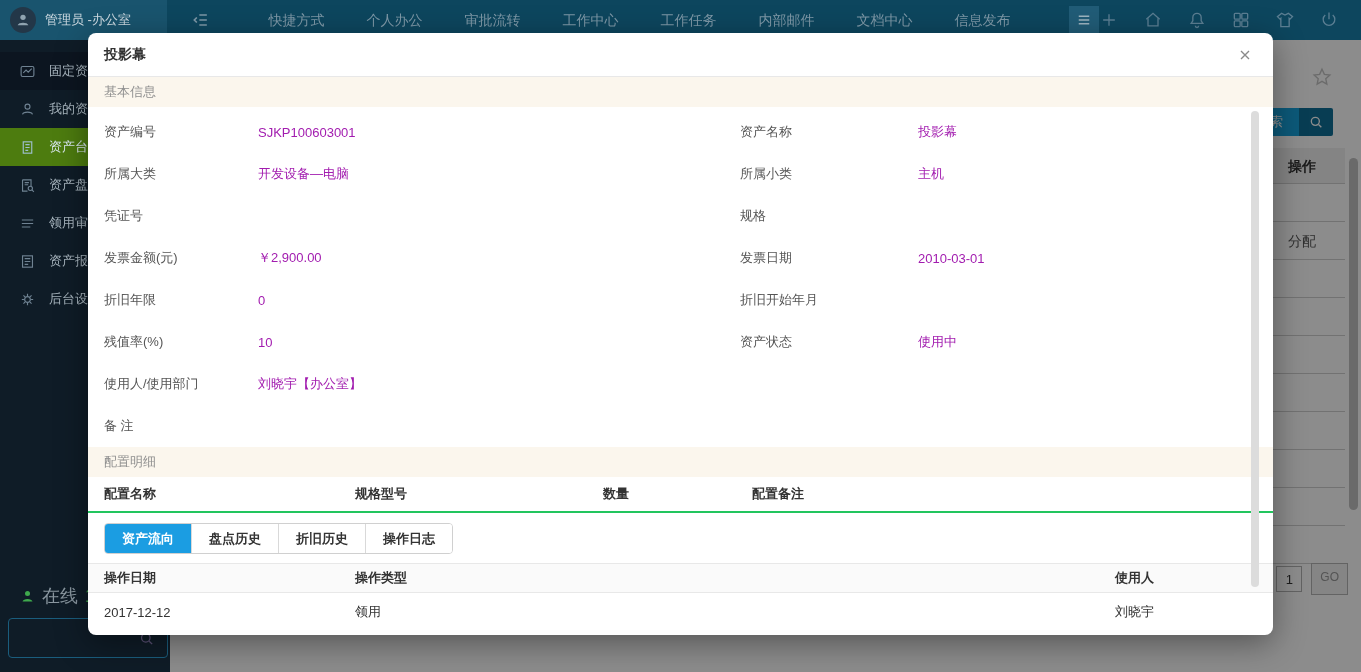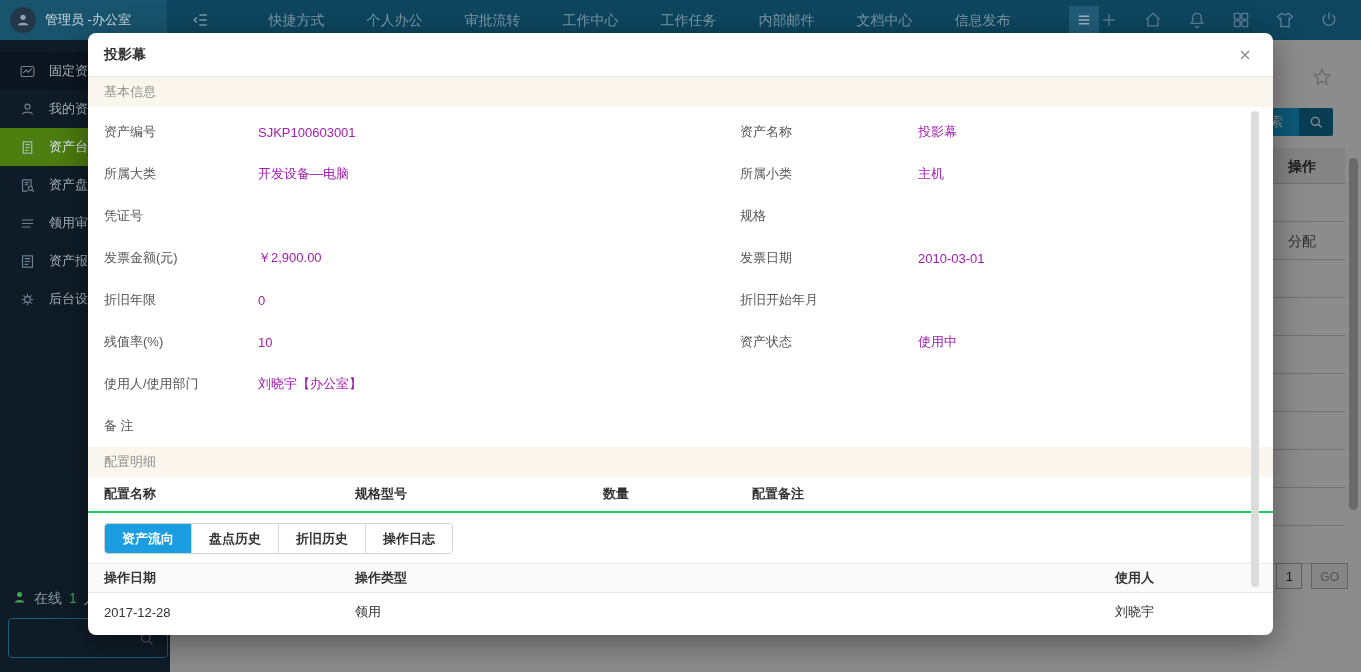--- a/index.html
+++ b/index.html
@@ -19,40 +19,40 @@
   .top-icons span { cursor:pointer; }
 
   
   .sidebar { position:absolute; top:40px; left:0; bottom:0; width:170px; background:#0f1c27; z-index:10; }
   .side-list { padding-top:12px; }
   .side-item { height:38px; display:flex; align-items:center; gap:13px; padding-left:19px; color:#a7b4bd; font-size:13px; cursor:pointer; white-space:nowrap; }
   .side-item .sicon { color:#6f8292; }
   .side-item.first { background:#0c1520; }
   .side-item.active { background:#4d7c0f; color:#d9e7ef; }
   .side-item.active .sicon { color:#9fc0d0; }
-  .online-row { position:absolute; left:12px; bottom:64px; display:flex; gap:7px; font-size:14px; color:#8a97a0; }
+  .online-row { position:absolute; left:20px; bottom:64px; display:flex; align-items:center; gap:7px; font-size:18px; color:#8a97a0; }
   .online-row .green { color:#3fa94d; }
   .side-search { position:absolute; left:8px; bottom:14px; width:160px; height:40px; border:1px solid #1a5d7d; border-radius:4px; background:transparent; display:flex; align-items:center; justify-content:flex-end; padding-right:12px; color:#5d5378; cursor:text; }
 
   
   .content { position:absolute; left:170px; top:40px; right:0; bottom:0; background:#fff; z-index:1; overflow:hidden; }
   .fav-star { position:absolute; top:26px; right:28px; color:#c4c4c4; cursor:pointer; }
   .bg-search { position:absolute; top:68px; right:28px; display:flex; }
   .bg-search .txtbtn { height:28px; line-height:28px; padding:0 16px; background:#17a2dc; color:#fff; font-size:13px; border-radius:2px 0 0 2px; cursor:pointer; }
   .bg-search .magbtn { width:34px; height:28px; background:#0f6f97; color:#fff; display:flex; align-items:center; justify-content:center; border-radius:0 2px 2px 0; cursor:pointer; }
   .bg-table { position:absolute; top:108px; left:0; right:16px; }
   .bg-thead { height:36px; background:#f1f1f1; border-bottom:1px solid #cfcfcf; position:relative; }
   .bg-thead .hcell { position:absolute; left:1118px; top:0; line-height:36px; font-size:14px; font-weight:bold; color:#333; }
   .bg-row { height:38px; border-bottom:1px solid #cfcfcf; position:relative; }
   .bg-row .acell { position:absolute; left:1118px; top:0; line-height:38px; font-size:14px; color:#555; cursor:pointer; }
   .bg-scroll { position:absolute; top:118px; right:3px; width:9px; height:352px; background:#c1c1c1; border-radius:5px; cursor:pointer; }
   .bg-pager { position:absolute; top:523px; right:13px; display:flex; gap:9px; align-items:center; }
   .pg-box { width:26px; height:26px; border:1px solid #b5b5b5; background:#fff; text-align:center; line-height:26px; font-size:13px; color:#333; }
   .pg-part { width:22px; height:26px; border:1px solid #b5b5b5; background:#f5f5f5; }
-  .pg-go { height:26px; padding:0 8px; border:1px solid #b5b5b5; background:#f2f2f2; line-height:26px; font-size:12px; color:#999; cursor:pointer; }
+  .pg-go { height:32px; padding:0 8px; border:1px solid #b5b5b5; background:#f2f2f2; line-height:26px; font-size:12px; color:#999; cursor:pointer; }
   .overlay { position:absolute; inset:0; background:rgba(0,0,0,0.45); z-index:5; }
 
   
   .modal { position:absolute; left:88px; top:33px; width:1185px; height:602px; background:#fff; border-radius:8px; box-shadow:0 8px 32px rgba(0,0,0,0.4); z-index:50; overflow:hidden; }
   .m-head { height:44px; border-bottom:1px solid #e8e8e8; display:flex; align-items:center; padding:0 16px; }
   .m-title { font-size:14px; font-weight:bold; color:#333; }
   .m-close { margin-left:auto; color:#8a8a8a; cursor:pointer; padding:4px; }
   .m-scroll { position:absolute; right:14px; top:78px; width:8px; height:476px; background:#dcdcdc; border-radius:4px; z-index:60; cursor:pointer; }
   .section-bar { height:30px; background:#fbf6ed; display:flex; align-items:center; padding-left:16px; font-size:13px; color:#8f8f8f; }
   .fields { padding-top:4px; }
@@ -392,19 +392,19 @@
     <span class="tab">折旧历史</span>
     <span class="tab">操作日志</span>
   </div>
 
   <div class="hist-head">
     <span class="h-c1">操作日期</span>
     <span class="h-c2">操作类型</span>
     <span class="h-c3">使用人</span>
   </div>
   <div class="hist-row">
-    <span class="h-c1">2017-12-28</span>
+    <span class="h-c1">2017-12-12</span>
     <span class="h-c2">领用</span>
     <span class="h-c3">刘晓宇</span>
   </div>
 
   <div class="m-scroll"></div>
 </div>
 
 </body></html>

